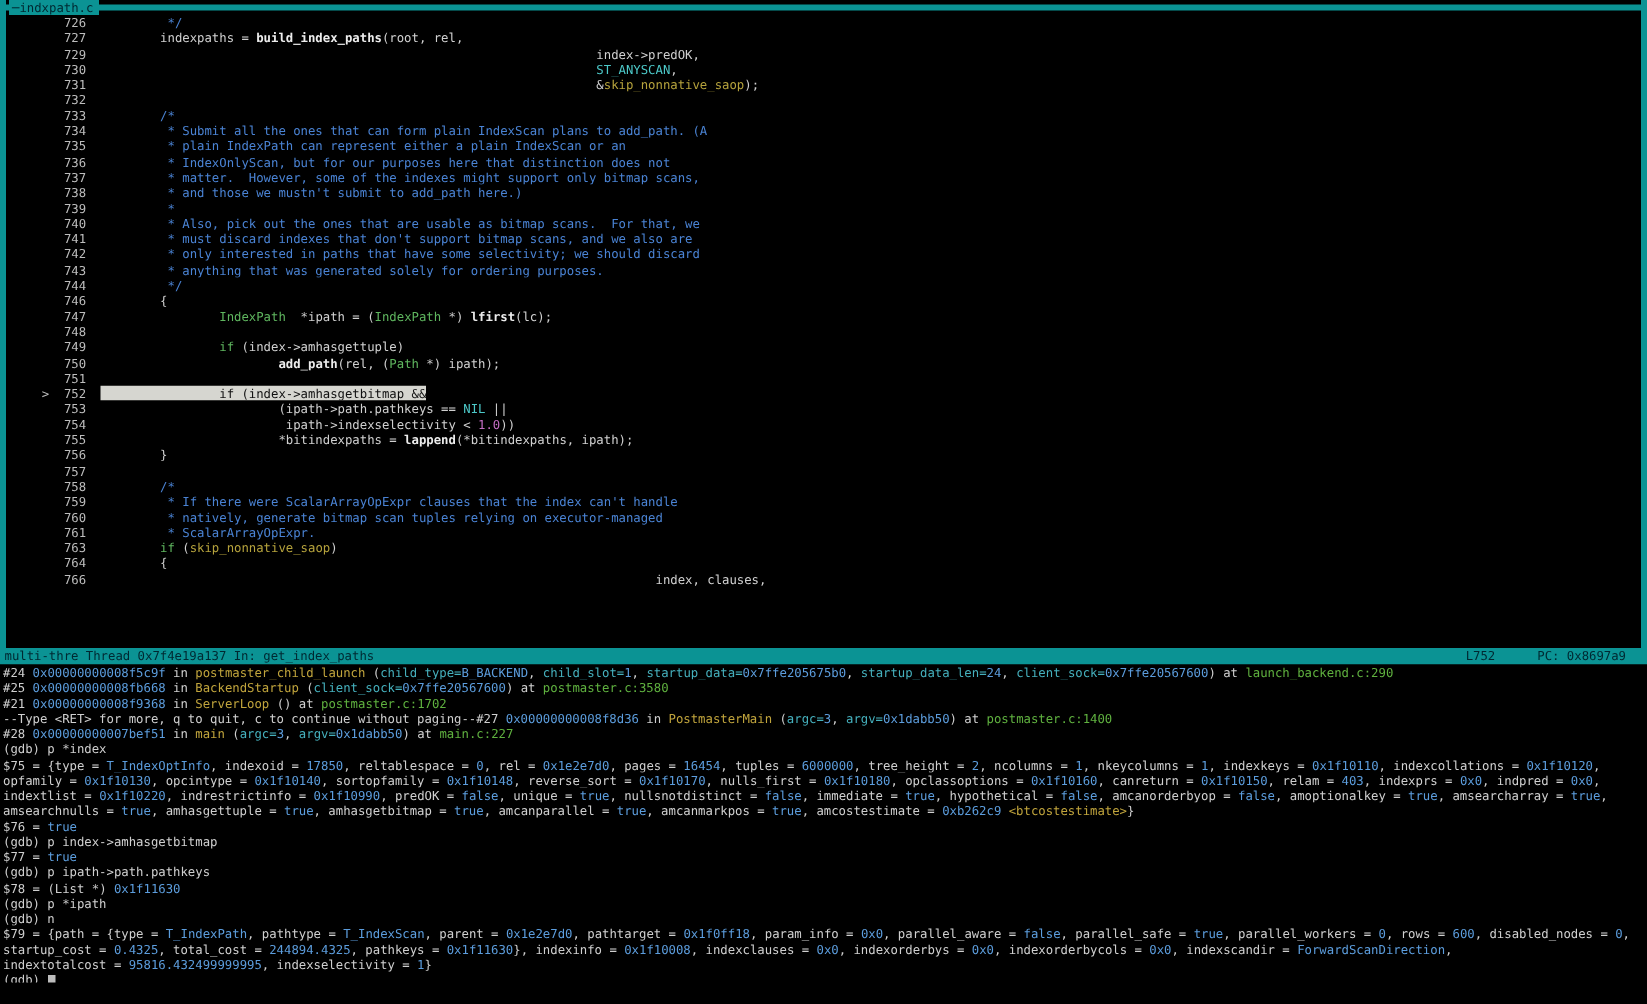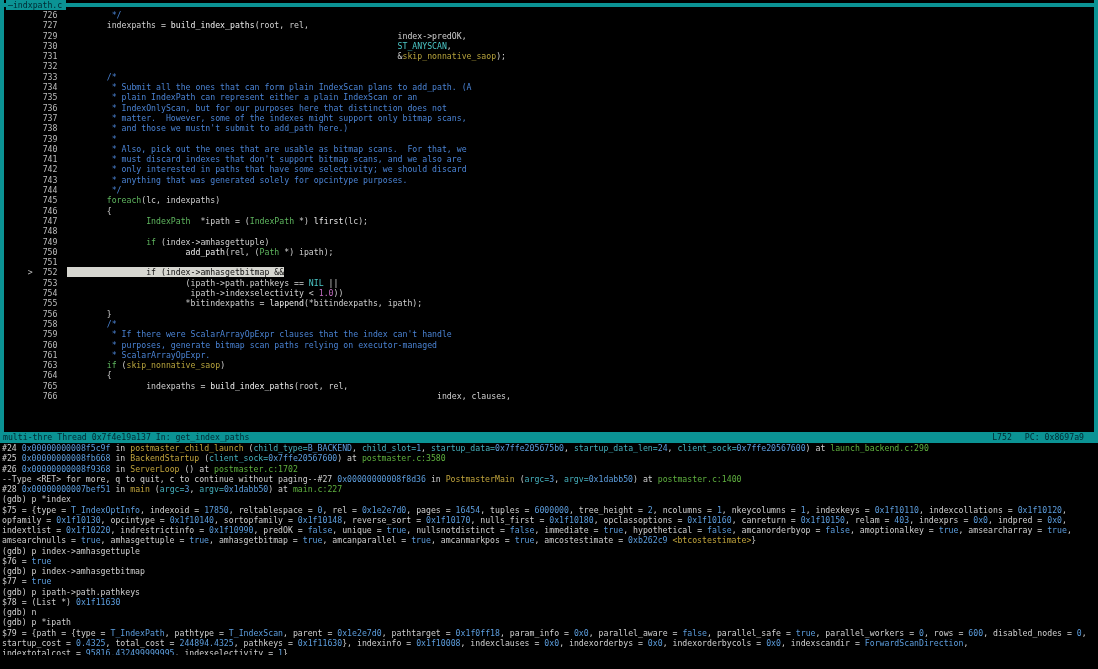--- a/index.html
+++ b/index.html
@@ -24,35 +24,35 @@
     background:var(--frame,#0b9394);color:var(--status_text,#002831);padding:0 4px 0 2px;
   }
   .title-chip::before{content:"\2500"}
 
   .srow{height:10.3px;line-height:10.3px;white-space:pre;overflow:hidden;padding-left:14px}
   .gut{color:#bdbdbd}
   .code{color:#d0d0d0}
   .m{color:var(--comment,#4a83d4)}
   .k{color:var(--keyword,#5fb65f)}
   .t{color:var(--keyword,#5fb65f)}
-  .f{color:#ececec;font-weight:normal}
+  .f{color:#ececec;font-weight:bold}
   .c{color:var(--constant,#4cc8c8)}
   .n{color:var(--number,#c46ec4)}
   .o{color:var(--identifier_saop,#b5a23c)}
   .cur{background:var(--current_line_bg,#d6d6d0);color:#101010}
   .cur span{color:#101010}
 
   
   .statusbar{
     display:flex;align-items:flex-end;height:11px;line-height:11px;
     background:var(--frame,#0b9394);color:var(--status_text,#002831);
     white-space:pre;overflow:hidden;padding-left:3px;
   }
   .sb-left{flex:1}
-  .sb-line{margin-right:13px}
+  .sb-line{margin-right:28px}
   .sb-pc{margin-right:14px}
 
   
   .console{height:212px;overflow:hidden;background:#000}
   .crow{height:10.25px;line-height:10.25px;white-space:pre;overflow:hidden;padding-left:2px}
   .cb{color:var(--address,#5c9ddd)}
   .cy{color:var(--function_name,#c0a43c)}
   .cg{color:var(--file_ref,#5fb13f)}
   .cc{color:var(--arg_name,#45b0bd)}
   .cursor{display:inline-block;width:5px;height:8.5px;background:#bdbdbd;vertical-align:middle}
@@ -76,68 +76,66 @@
         <div class="srow"><span class="gut">     733  </span><span class="code m">        /*</span></div>
         <div class="srow"><span class="gut">     734  </span><span class="code m">         * Submit all the ones that can form plain IndexScan plans to add_path. (A</span></div>
         <div class="srow"><span class="gut">     735  </span><span class="code m">         * plain IndexPath can represent either a plain IndexScan or an</span></div>
         <div class="srow"><span class="gut">     736  </span><span class="code m">         * IndexOnlyScan, but for our purposes here that distinction does not</span></div>
         <div class="srow"><span class="gut">     737  </span><span class="code m">         * matter.  However, some of the indexes might support only bitmap scans,</span></div>
         <div class="srow"><span class="gut">     738  </span><span class="code m">         * and those we mustn't submit to add_path here.)</span></div>
         <div class="srow"><span class="gut">     739  </span><span class="code m">         *</span></div>
         <div class="srow"><span class="gut">     740  </span><span class="code m">         * Also, pick out the ones that are usable as bitmap scans.  For that, we</span></div>
         <div class="srow"><span class="gut">     741  </span><span class="code m">         * must discard indexes that don't support bitmap scans, and we also are</span></div>
         <div class="srow"><span class="gut">     742  </span><span class="code m">         * only interested in paths that have some selectivity; we should discard</span></div>
-        <div class="srow"><span class="gut">     743  </span><span class="code m">         * anything that was generated solely for opcintype purposes.</span></div>
+        <div class="srow"><span class="gut">     743  </span><span class="code m">         * anything that was generated solely for ordering purposes.</span></div>
         <div class="srow"><span class="gut">     744  </span><span class="code m">         */</span></div>
-        <div class="srow"><span class="gut">     745  </span><span class="code"><span>        </span><span class="k">foreach</span><span>(lc, indexpaths)</span></span></div>
         <div class="srow"><span class="gut">     746  </span><span class="code"><span>        {</span></span></div>
         <div class="srow"><span class="gut">     747  </span><span class="code"><span>                </span><span class="t">IndexPath</span><span>  *ipath = (</span><span class="t">IndexPath</span><span> *) </span><span class="f">lfirst</span><span>(lc);</span></span></div>
         <div class="srow"><span class="gut">     748  </span><span class="code"></span></div>
         <div class="srow"><span class="gut">     749  </span><span class="code"><span>                </span><span class="k">if</span><span> (index-&gt;amhasgettuple)</span></span></div>
         <div class="srow"><span class="gut">     750  </span><span class="code"><span>                        </span><span class="f">add_path</span><span>(rel, (</span><span class="t">Path</span><span> *) ipath);</span></span></div>
         <div class="srow"><span class="gut">     751  </span><span class="code"></span></div>
         <div class="srow"><span class="gut">  &gt;  752  </span><span class="code cur"><span>                </span><span class="k">if</span><span> (index-&gt;amhasgetbitmap &amp;&amp;</span></span></div>
         <div class="srow"><span class="gut">     753  </span><span class="code"><span>                        (ipath-&gt;path.pathkeys == </span><span class="c">NIL</span><span> ||</span></span></div>
         <div class="srow"><span class="gut">     754  </span><span class="code"><span>                         ipath-&gt;indexselectivity &lt; </span><span class="n">1.0</span><span>))</span></span></div>
         <div class="srow"><span class="gut">     755  </span><span class="code"><span>                        *bitindexpaths = </span><span class="f">lappend</span><span>(*bitindexpaths, ipath);</span></span></div>
         <div class="srow"><span class="gut">     756  </span><span class="code"><span>        }</span></span></div>
+        <div class="srow"><span class="gut">     757  </span><span class="code"></span></div>
         <div class="srow"><span class="gut">     758  </span><span class="code m">        /*</span></div>
         <div class="srow"><span class="gut">     759  </span><span class="code m">         * If there were ScalarArrayOpExpr clauses that the index can't handle</span></div>
-        <div class="srow"><span class="gut">     760  </span><span class="code m">         * purposes, generate bitmap scan paths relying on executor-managed</span></div>
+        <div class="srow"><span class="gut">     760  </span><span class="code m">         * natively, generate bitmap scan tuples relying on executor-managed</span></div>
         <div class="srow"><span class="gut">     761  </span><span class="code m">         * ScalarArrayOpExpr.</span></div>
         <div class="srow"><span class="gut">     763  </span><span class="code"><span>        </span><span class="k">if</span><span> (</span><span class="o">skip_nonnative_saop</span><span>)</span></span></div>
         <div class="srow"><span class="gut">     764  </span><span class="code"><span>        {</span></span></div>
-        <div class="srow"><span class="gut">     765  </span><span class="code"><span>                indexpaths = </span><span class="f">build_index_paths</span><span>(root, rel,</span></span></div>
         <div class="srow"><span class="gut">     766  </span><span class="code"><span>                                                                           index, clauses,</span></span></div>
       </div>
   </div>
 
   <div class="statusbar">
     <span class="sb-left">multi-thre Thread 0x7f4e19a137 In: get_index_paths</span>
     <span class="sb-line">L752</span>
     <span class="sb-pc">PC: 0x8697a9</span>
   </div>
 
   <div id="console" class="console">
       <div class="crow"><span>#24</span><span> </span><span class="cb">0x00000000008f5c9f</span><span> </span><span>in </span><span class="cy">postmaster_child_launch</span><span> (</span><span class="cc">child_type=</span><span class="cb">B_BACKEND</span><span>, </span><span class="cc">child_slot=</span><span class="cb">1</span><span>, </span><span class="cc">startup_data=</span><span class="cb">0x7ffe205675b0</span><span>, </span><span class="cc">startup_data_len=</span><span class="cb">24</span><span>, </span><span class="cc">client_sock=</span><span class="cb">0x7ffe20567600</span><span>) at </span><span class="cg">launch_backend.c:290</span></div>
       <div class="crow"><span>#25</span><span> </span><span class="cb">0x00000000008fb668</span><span> </span><span>in </span><span class="cy">BackendStartup</span><span> (</span><span class="cc">client_sock=</span><span class="cb">0x7ffe20567600</span><span>) at </span><span class="cg">postmaster.c:3580</span></div>
-      <div class="crow"><span>#26</span><span> </span><span class="cb">0x00000000008f9368</span><span> </span><span>in </span><span class="cy">ServerLoop</span><span> () at </span><span class="cg">postmaster.c:1702</span></div>
+      <div class="crow"><span>#21</span><span> </span><span class="cb">0x00000000008f9368</span><span> </span><span>in </span><span class="cy">ServerLoop</span><span> () at </span><span class="cg">postmaster.c:1702</span></div>
       <div class="crow"><span>--Type &lt;RET&gt; for more, q to quit, c to continue without paging--</span><span>#27</span><span> </span><span class="cb">0x00000000008f8d36</span><span> </span><span>in </span><span class="cy">PostmasterMain</span><span> (</span><span class="cc">argc=</span><span class="cb">3</span><span>, </span><span class="cc">argv=</span><span class="cb">0x1dabb50</span><span>) at </span><span class="cg">postmaster.c:1400</span></div>
       <div class="crow"><span>#28</span><span> </span><span class="cb">0x00000000007bef51</span><span> </span><span>in </span><span class="cy">main</span><span> (</span><span class="cc">argc=</span><span class="cb">3</span><span>, </span><span class="cc">argv=</span><span class="cb">0x1dabb50</span><span>) at </span><span class="cg">main.c:227</span></div>
       <div class="crow"><span>(gdb) p *index</span></div>
       <div class="crow"><span>$75</span><span> = {type = </span><span class="cb">T_IndexOptInfo</span><span>, indexoid = </span><span class="cb">17850</span><span>, reltablespace = </span><span class="cb">0</span><span>, rel = </span><span class="cb">0x1e2e7d0</span><span>, pages = </span><span class="cb">16454</span><span>, tuples = </span><span class="cb">6000000</span><span>, tree_height = </span><span class="cb">2</span><span>, ncolumns = </span><span class="cb">1</span><span>, nkeycolumns = </span><span class="cb">1</span><span>, indexkeys = </span><span class="cb">0x1f10110</span><span>, indexcollations = </span><span class="cb">0x1f10120</span><span>,</span></div>
       <div class="crow"><span>opfamily = </span><span class="cb">0x1f10130</span><span>, opcintype = </span><span class="cb">0x1f10140</span><span>, sortopfamily = </span><span class="cb">0x1f10148</span><span>, reverse_sort = </span><span class="cb">0x1f10170</span><span>, nulls_first = </span><span class="cb">0x1f10180</span><span>, opclassoptions = </span><span class="cb">0x1f10160</span><span>, canreturn = </span><span class="cb">0x1f10150</span><span>, relam = </span><span class="cb">403</span><span>, indexprs = </span><span class="cb">0x0</span><span>, indpred = </span><span class="cb">0x0</span><span>,</span></div>
       <div class="crow"><span>indextlist = </span><span class="cb">0x1f10220</span><span>, indrestrictinfo = </span><span class="cb">0x1f10990</span><span>, predOK = </span><span class="cb">false</span><span>, unique = </span><span class="cb">true</span><span>, nullsnotdistinct = </span><span class="cb">false</span><span>, immediate = </span><span class="cb">true</span><span>, hypothetical = </span><span class="cb">false</span><span>, amcanorderbyop = </span><span class="cb">false</span><span>, amoptionalkey = </span><span class="cb">true</span><span>, amsearcharray = </span><span class="cb">true</span><span>,</span></div>
       <div class="crow"><span>amsearchnulls = </span><span class="cb">true</span><span>, amhasgettuple = </span><span class="cb">true</span><span>, amhasgetbitmap = </span><span class="cb">true</span><span>, amcanparallel = </span><span class="cb">true</span><span>, amcanmarkpos = </span><span class="cb">true</span><span>, amcostestimate = </span><span class="cb">0xb262c9</span><span> </span><span class="cy">&lt;btcostestimate&gt;</span><span>}</span></div>
-      <div class="crow"><span>(gdb) p index-&gt;amhasgettuple</span></div>
       <div class="crow"><span>$76</span><span> = </span><span class="cb">true</span></div>
       <div class="crow"><span>(gdb) p index-&gt;amhasgetbitmap</span></div>
       <div class="crow"><span>$77</span><span> = </span><span class="cb">true</span></div>
       <div class="crow"><span>(gdb) p ipath-&gt;path.pathkeys</span></div>
       <div class="crow"><span>$78</span><span> = (List *) </span><span class="cb">0x1f11630</span></div>
+      <div class="crow"><span>(gdb) p *ipath</span></div>
       <div class="crow"><span>(gdb) n</span></div>
-      <div class="crow"><span>(gdb) p *ipath</span></div>
       <div class="crow"><span>$79</span><span> = {path = {type = </span><span class="cb">T_IndexPath</span><span>, pathtype = </span><span class="cb">T_IndexScan</span><span>, parent = </span><span class="cb">0x1e2e7d0</span><span>, pathtarget = </span><span class="cb">0x1f0ff18</span><span>, param_info = </span><span class="cb">0x0</span><span>, parallel_aware = </span><span class="cb">false</span><span>, parallel_safe = </span><span class="cb">true</span><span>, parallel_workers = </span><span class="cb">0</span><span>, rows = </span><span class="cb">600</span><span>, disabled_nodes = </span><span class="cb">0</span><span>,</span></div>
       <div class="crow"><span>startup_cost = </span><span class="cb">0.4325</span><span>, total_cost = </span><span class="cb">244894.4325</span><span>, pathkeys = </span><span class="cb">0x1f11630</span><span>}, indexinfo = </span><span class="cb">0x1f10008</span><span>, indexclauses = </span><span class="cb">0x0</span><span>, indexorderbys = </span><span class="cb">0x0</span><span>, indexorderbycols = </span><span class="cb">0x0</span><span>, indexscandir = </span><span class="cb">ForwardScanDirection</span><span>,</span></div>
       <div class="crow"><span>indextotalcost = </span><span class="cb">95816.432499999995</span><span>, indexselectivity = </span><span class="cb">1</span><span>}</span></div>
       <div class="crow"><span>(gdb) </span><span class="cursor"></span></div>
     </div>
 </div>
 
 </body></html>

